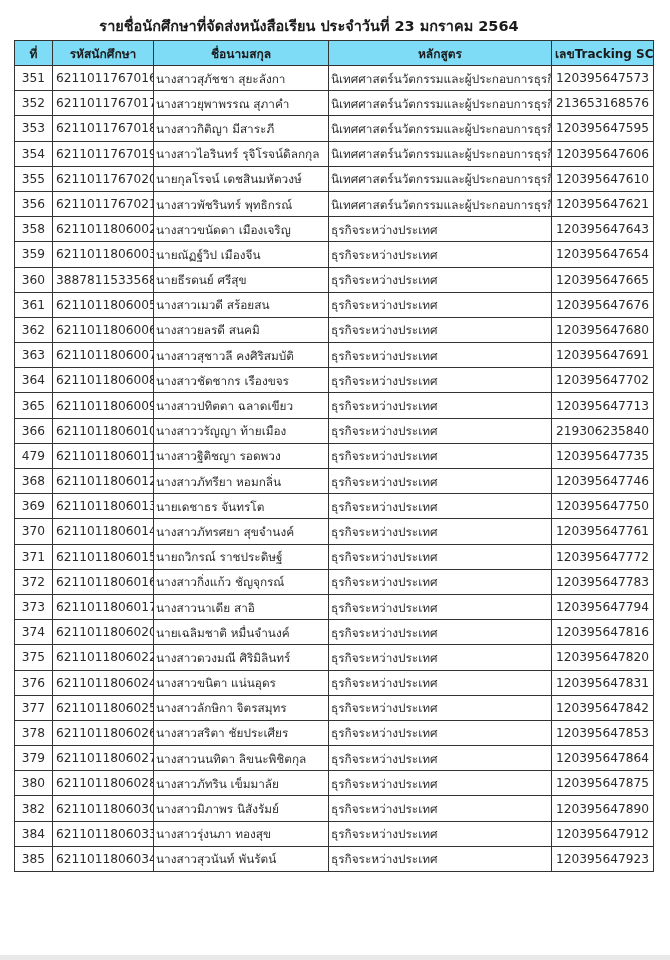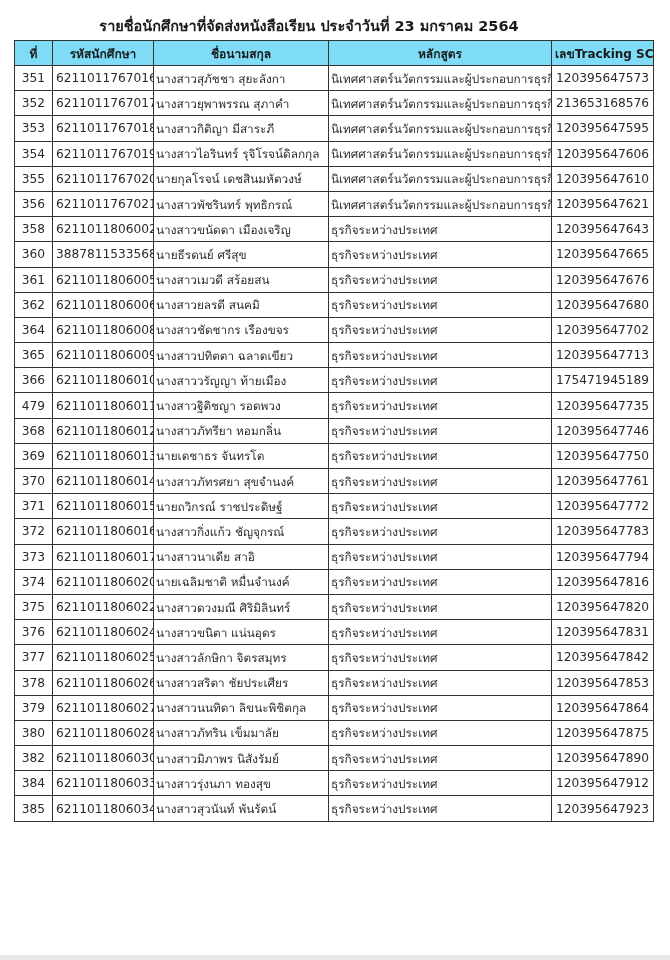--- a/index.html
+++ b/index.html
@@ -97,20 +97,27 @@
         <td class="c-trk">120395647621</td>
       </tr>
       <tr>
         <td class="c-no">358</td>
         <td class="c-id">6211011806002</td>
         <td class="c-name">นางสาวขนัดดา เมืองเจริญ</td>
         <td class="c-prog">ธุรกิจระหว่างประเทศ</td>
         <td class="c-trk">120395647643</td>
       </tr>
       <tr>
+        <td class="c-no">359</td>
+        <td class="c-id">6211011806003</td>
+        <td class="c-name">นายณัฏฐ์วิป เมืองจีน</td>
+        <td class="c-prog">ธุรกิจระหว่างประเทศ</td>
+        <td class="c-trk">120395647654</td>
+      </tr>
+      <tr>
         <td class="c-no">360</td>
         <td class="c-id">3887811533568</td>
         <td class="c-name">นายธีรดนย์ ศรีสุข</td>
         <td class="c-prog">ธุรกิจระหว่างประเทศ</td>
         <td class="c-trk">120395647665</td>
       </tr>
       <tr>
         <td class="c-no">361</td>
         <td class="c-id">6211011806005</td>
         <td class="c-name">นางสาวเมวดี สร้อยสน</td>
@@ -118,39 +125,46 @@
         <td class="c-trk">120395647676</td>
       </tr>
       <tr>
         <td class="c-no">362</td>
         <td class="c-id">6211011806006</td>
         <td class="c-name">นางสาวยลรดี สนคมิ</td>
         <td class="c-prog">ธุรกิจระหว่างประเทศ</td>
         <td class="c-trk">120395647680</td>
       </tr>
       <tr>
+        <td class="c-no">363</td>
+        <td class="c-id">6211011806007</td>
+        <td class="c-name">นางสาวสุชาวลี คงศิริสมบัติ</td>
+        <td class="c-prog">ธุรกิจระหว่างประเทศ</td>
+        <td class="c-trk">120395647691</td>
+      </tr>
+      <tr>
         <td class="c-no">364</td>
         <td class="c-id">6211011806008</td>
         <td class="c-name">นางสาวชัดชากร เรืองขจร</td>
         <td class="c-prog">ธุรกิจระหว่างประเทศ</td>
         <td class="c-trk">120395647702</td>
       </tr>
       <tr>
         <td class="c-no">365</td>
         <td class="c-id">6211011806009</td>
         <td class="c-name">นางสาวปทิตตา ฉลาดเขียว</td>
         <td class="c-prog">ธุรกิจระหว่างประเทศ</td>
         <td class="c-trk">120395647713</td>
       </tr>
       <tr>
         <td class="c-no">366</td>
         <td class="c-id">6211011806010</td>
         <td class="c-name">นางสาววรัญญา ท้ายเมือง</td>
         <td class="c-prog">ธุรกิจระหว่างประเทศ</td>
-        <td class="c-trk">175471945189</td>
+        <td class="c-trk">219306235840</td>
       </tr>
       <tr>
         <td class="c-no">479</td>
         <td class="c-id">6211011806011</td>
         <td class="c-name">นางสาวฐิติชญา รอดพวง</td>
         <td class="c-prog">ธุรกิจระหว่างประเทศ</td>
         <td class="c-trk">120395647735</td>
       </tr>
       <tr>
         <td class="c-no">368</td>

